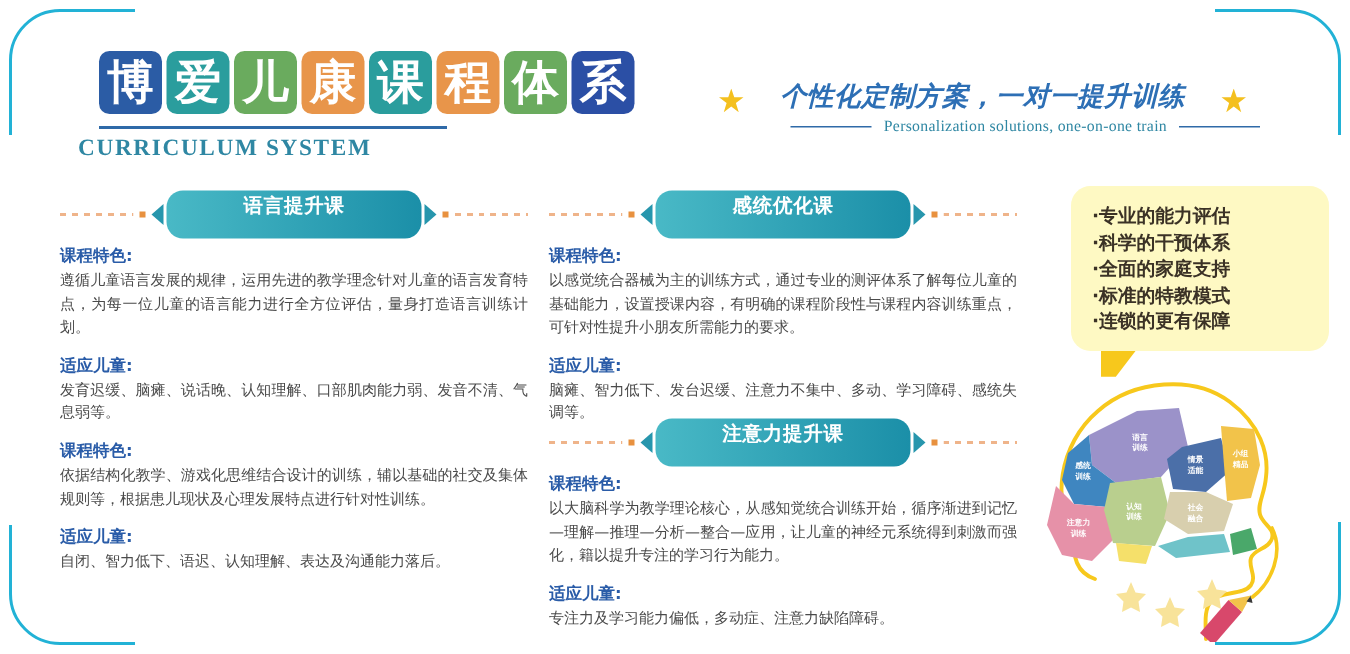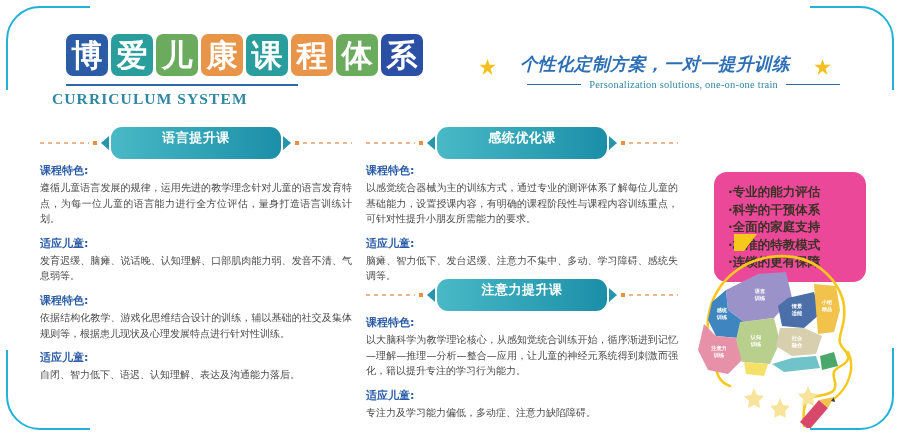--- a/index.html
+++ b/index.html
@@ -143,24 +143,23 @@
     line-height:15.5px;
     margin-top:2px;
     text-align:justify;
   }
 
   
   #right-col { position:absolute; left:696px; top:118px; width:190px; height:310px; }
 
   #bubble {
     position:absolute; left:18px; top:6px;
-    width:152px; padding:11px 10px 11px 14px;
-    background:#ec4899;
+    width:172px; padding:11px 10px 11px 14px;
+    background:#fef9c3;
     border-radius:13px;
-    margin-top:48px;
   }
   #bubble-tail {
     position:absolute; left:38px; top:116px;
     width:0; height:0;
     border-left:10px solid #f7c81c;
     border-right:13px solid transparent;
     border-top:17px solid #f7c81c;
   }
   .bullet {
     font-family:"DejaVu Sans", sans-serif;

